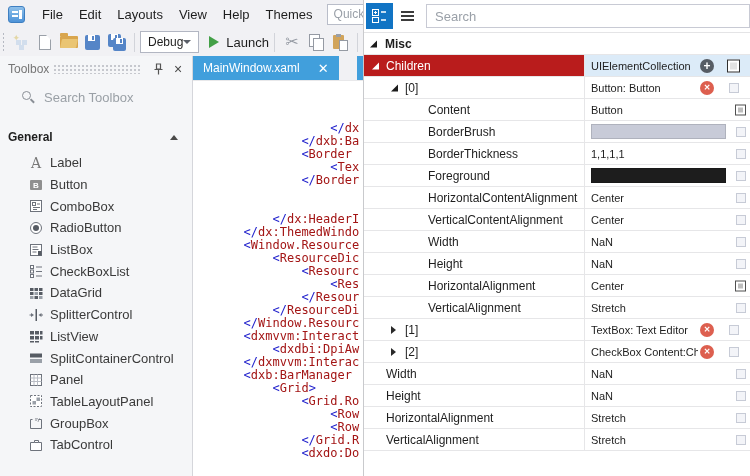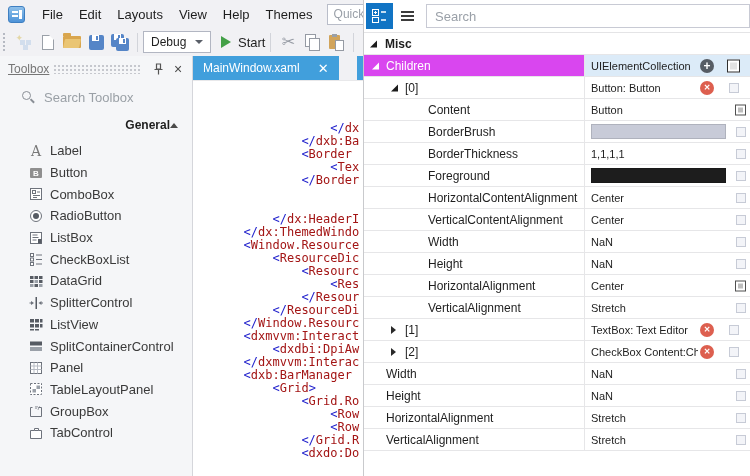--- a/index.html
+++ b/index.html
@@ -55,29 +55,29 @@
   .start-btn { display:flex; align-items:center; margin-left:10px; cursor:default; }
   .ic-play { width:0; height:0; border-left:10px solid #43a047; border-top:6px solid transparent; border-bottom:6px solid transparent; margin-right:7px; }
   .start-lbl { font-size:13px; }
 
   
   .work { flex:1; display:flex; min-height:0; }
 
   
   .toolbox { width:193px; background:#f5f6f8; border-right:1px solid #d5d6db; display:flex; flex-direction:column; }
   .tbx-title { height:26px; display:flex; align-items:center; padding:0 6px 0 8px; }
-  .tbx-title .txt { color:#767676; font-size:12px; margin-right:4px;text-decoration:underline; }
+  .tbx-title .txt { color:#767676; font-size:12px; margin-right:4px; }
   .tbx-dots { flex:1; height:10px; background-image:radial-gradient(#c6c8ce 1px, transparent 1.2px); background-size:4px 4px; margin-right:6px; }
   .tbx-title .win-ic { width:16px; height:16px; display:flex; align-items:center; justify-content:center; margin-left:4px; color:#4a4a4a; }
   .tbx-search { height:30px; display:flex; align-items:center; padding-left:44px; position:relative; }
   .mag { position:absolute; left:22px; top:9px; width:9px; height:9px; border:1.5px solid #8a8f96; border-radius:50%; }
   .mag::after { content:""; position:absolute; left:7px; top:8px; width:5px; height:1.5px; background:#8a8f96; transform:rotate(45deg); }
   .tbx-search input { border:none; background:transparent; font:13px "Liberation Sans",sans-serif; width:130px; outline:none; color:#8b5cf6; }
   .tbx-search input::placeholder { color:#9aa0a6; }
-  .tbx-section { height:26px; display:flex; align-items:center; padding:0 14px 0 8px; margin-top:0;text-align:right; }
+  .tbx-section { height:26px; display:flex; align-items:center; padding:0 14px 0 8px; margin-top:12px; }
   .tbx-section .name { font-weight:bold; font-size:12px; flex:1; }
   .tri-up { width:0; height:0; border-left:4px solid transparent; border-right:4px solid transparent; border-bottom:5px solid #4a4a4a; }
   .tbx-items { flex:1; overflow:hidden; padding-top:2px; }
   .tbx-item { height:21.7px; display:flex; align-items:center; padding-left:28px; cursor:default; }
   .tbx-item .ic { width:16px; height:16px; margin-right:6px; flex:none; display:flex; align-items:center; justify-content:center; }
   .tbx-item .lbl { font-size:13px; color:#3a3a3a; white-space:nowrap; }
 
   
   .editor { flex:1; background:#fff; display:flex; flex-direction:column; position:relative; min-width:0; }
   .tabbar { height:24px; background:#f1f1f4; display:flex; position:relative; flex:none; }
@@ -104,21 +104,21 @@
   .pvalue { flex:1; position:relative; border-left:1px solid #e6e6e8; display:flex; align-items:center; padding:0 6px; min-width:0; }
   .prow.cat .pvalue { border-left:none; }
   .prow.cat .ptext { font-weight:bold; }
   .ptext { font-size:12px; white-space:nowrap; }
   .vtext { font-size:11px; white-space:nowrap; overflow:hidden; margin-right:46px; }
   .ind0 { padding-left:21px; } .ind1 { padding-left:22px; } .ind2 { padding-left:41px; } .ind3 { padding-left:64px; }
   .exp { position:absolute; top:50%; transform:translateY(-50%); }
   .ind0 .exp { left:6px; } .ind1 .exp { left:8px; } .ind2 .exp { left:27px; }
   .exp-open { width:0; height:0; border-left:7px solid transparent; border-bottom:7px solid #1c1c1c; }
   .exp-closed { width:0; height:0; border-top:4px solid transparent; border-bottom:4px solid transparent; border-left:5px solid #2a2a2a; }
-  .prow.sel .plabel { background:#d946ef; }
+  .prow.sel .plabel { background:#b91c1c; }
   .prow.sel .ptext { color:#fff; }
   .prow.sel .exp-open { border-bottom-color:#fff; }
   .prow.sel .pvalue { background:#dcebf8; }
   .act { position:absolute; right:36px; top:50%; transform:translateY(-50%); width:14px; height:14px; border-radius:50%; color:#fff; display:flex; align-items:center; justify-content:center; cursor:pointer; }
   .act.add { background:#565c64; font-size:12px; font-weight:bold; line-height:12px; }
   .act.del { background:#dd5f4f; font-size:8px; font-weight:bold; }
   .cb { position:absolute; top:50%; transform:translateY(-50%); cursor:pointer; }
   .cb.plain { right:4px; width:10px; height:10px; border:1px solid #c7cbd6; background:#f3f4f8; }
   .prow.has-act .cb.plain { right:11px; }
   .cb.strong { right:4px; width:11px; height:11px; border:1px solid #4f4f4f; background:#fff; display:flex; align-items:center; justify-content:center; }
@@ -175,21 +175,21 @@
             <span class="ic-save f2"></span>
           </span>
       </span>
       <span class="sep"></span>
       <span class="debug-combo">
         <span class="lbl">Debug</span>
         <span class="caret-down"></span>
       </span>
       <span class="start-btn">
         <span class="ic-play"></span>
-        <span class="start-lbl">Start</span>
+        <span class="start-lbl">Launch</span>
       </span>
       <span class="sep"></span>
       <span class="tbtn">
           <span class="ic-cut">✂</span>
         </span>
       <span class="tbtn">
           <span class="ic-copy"></span>
         </span>
       <span class="tbtn">
         <span class="ic-paste">

